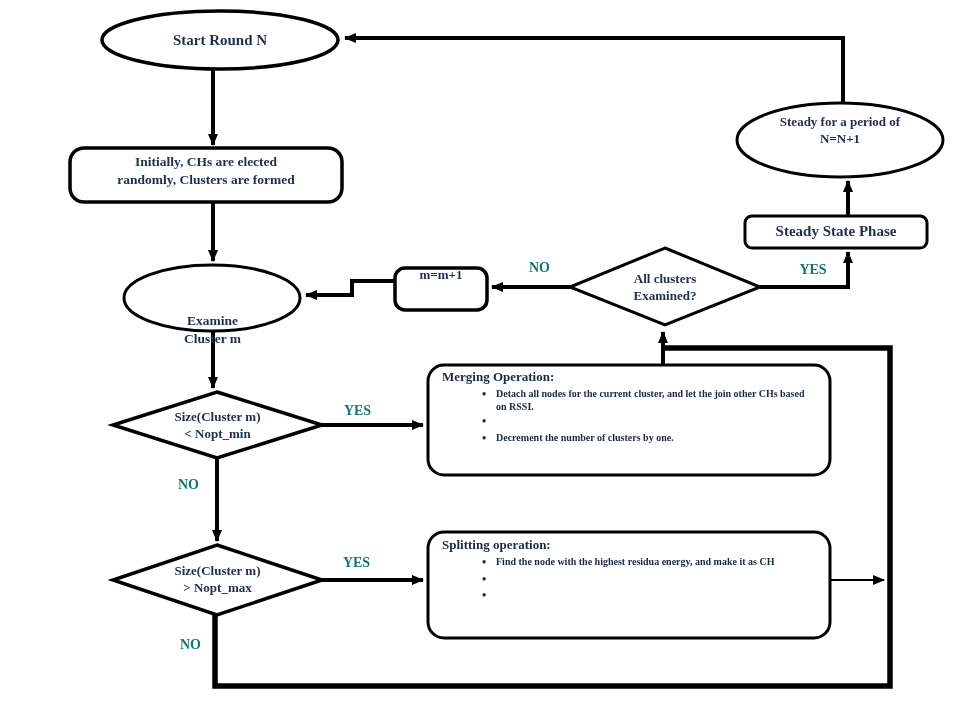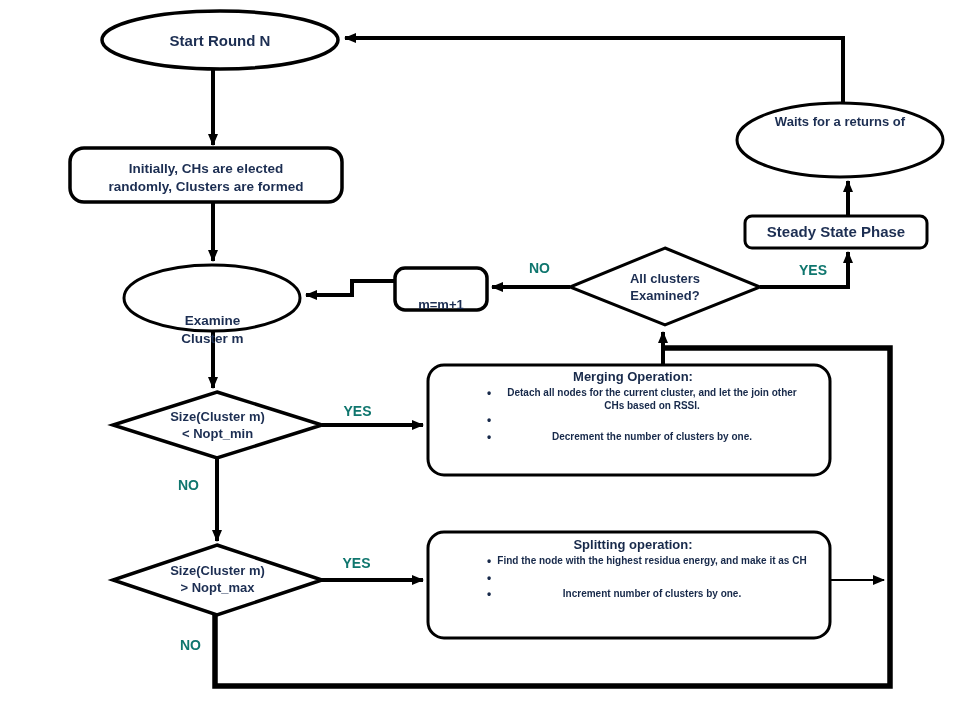--- a/index.html
+++ b/index.html
@@ -1,20 +1,20 @@
 <!DOCTYPE html>
 <html><head>
 <meta charset="utf-8">
 <style>
   html,body{margin:0;padding:0;background:#ffffff;}
   #canvas{
     position:relative;
     width:979px;height:704px;
     background:#ffffff;
-    font-family:Liberation Sans, sans-serif;
+    font-family:Liberation Serif, serif;
     overflow:hidden;
   }
   #flow-svg{position:absolute;left:0;top:0;}
   .node-text{
     position:absolute;
     font-weight:bold;
     color:#1c2e52;
     text-align:center;
     line-height:1.32;
   }
@@ -22,21 +22,21 @@
     position:absolute;
     font-weight:bold;
     color:#0f766e;
     font-size:14px;
     text-align:center;
   }
   .op-box{
     position:absolute;
     font-weight:bold;
     color:#17294a;
-    text-align:center;
+    text-align:left;
   }
   .op-title{font-size:13px;margin-bottom:2px;}
   .bullet-row{display:flex;align-items:flex-start;margin-top:1px;}
   .bullet-mark{
     width:14px;
     margin-left:40px;
     flex:0 0 auto;
     font-size:12px;
     line-height:1.3;
   }
@@ -84,51 +84,52 @@
     <path d="M830,580 L884,580" stroke="#000" stroke-width="2" fill="none" marker-end="url(#ah)"></path>
     <path d="M570,287 L492,287" stroke="#000" stroke-width="4" fill="none" marker-end="url(#ah)"></path>
     <path d="M395,281 L352,281 L352,295 L306,295" stroke="#000" stroke-width="4" fill="none" marker-end="url(#ah)"></path>
     <path d="M760,287 L848,287 L848,252" stroke="#000" stroke-width="4" fill="none" marker-end="url(#ah)"></path>
     <path d="M848,216 L848,181" stroke="#000" stroke-width="4" fill="none" marker-end="url(#ah)"></path>
     <path d="M843,103 L843,38 L345,38" stroke="#000" stroke-width="4" fill="none" marker-end="url(#ah)"></path>
   </svg>
 
   <div class="node-text fs15" style="left:110px;top:31px;width:220px;">Start Round N</div>
 
-  <div class="node-text fs135" style="left:78px;top:160px;width:256px;">
+  <div class="node-text fs135" style="left:78px;top:153px;width:256px;">
     <div>Initially, CHs are elected</div>
     <div>randomly, Clusters are formed</div>
   </div>
 
   <div class="node-text fs135" style="left:140px;top:280px;width:145px;margin-top:32px;">
     <div>Examine</div>
     <div>Cluster m</div>
   </div>
 
   <div class="node-text fs13" style="left:130px;top:408px;width:175px;">
     <div>Size(Cluster m)</div>
     <div>&lt; Nopt_min</div>
   </div>
 
   <div class="node-text fs13" style="left:130px;top:562px;width:175px;">
     <div>Size(Cluster m)</div>
     <div>&gt; Nopt_max</div>
   </div>
 
-  <div class="node-text fs13" style="left:397px;top:296px;width:88px;">m=m+1</div>
+  <div class="node-text fs13" style="left:397px;top:266px;width:88px;">m=m+1</div>
 
   <div class="node-text fs13" style="left:590px;top:270px;width:150px;">
     <div>All clusters</div>
     <div>Examined?</div>
   </div>
 
   <div class="node-text fs15" style="left:750px;top:222px;width:172px;">Steady State Phase</div>
 
   <div class="node-text fs13" style="left:754px;top:113px;width:172px;">
-    <div>Waits for a returns of</div>
+    <div>Steady for a period of</div>
+    <div>N=N+1</div>
   </div>
 
   <div class="edge-label" style="left:335px;top:403px;width:45px;">YES</div>
   <div class="edge-label" style="left:334px;top:555px;width:45px;">YES</div>
   <div class="edge-label" style="left:166px;top:477px;width:45px;">NO</div>
   <div class="edge-label" style="left:168px;top:637px;width:45px;">NO</div>
   <div class="edge-label" style="left:512px;top:260px;width:55px;">NO</div>
   <div class="edge-label" style="left:789px;top:262px;width:48px;">YES</div>
 
   <div class="op-box" style="left:442px;top:369px;width:382px;">
@@ -150,17 +151,16 @@
     <div class="op-title">Splitting operation:</div>
     <div class="bullet-row">
       <span class="bullet-mark">•</span>
       <span class="bullet-text">Find the node with the highest residua energy, and make it as CH</span>
     </div>
     <div class="bullet-row">
       <span class="bullet-mark">•</span>
     </div>
     <div class="bullet-row">
       <span class="bullet-mark">•</span>
-      <span class="bullet-text">Increment number of clusters by one.</span>
     </div>
   </div>
 
 </div>
 
 </body></html>

